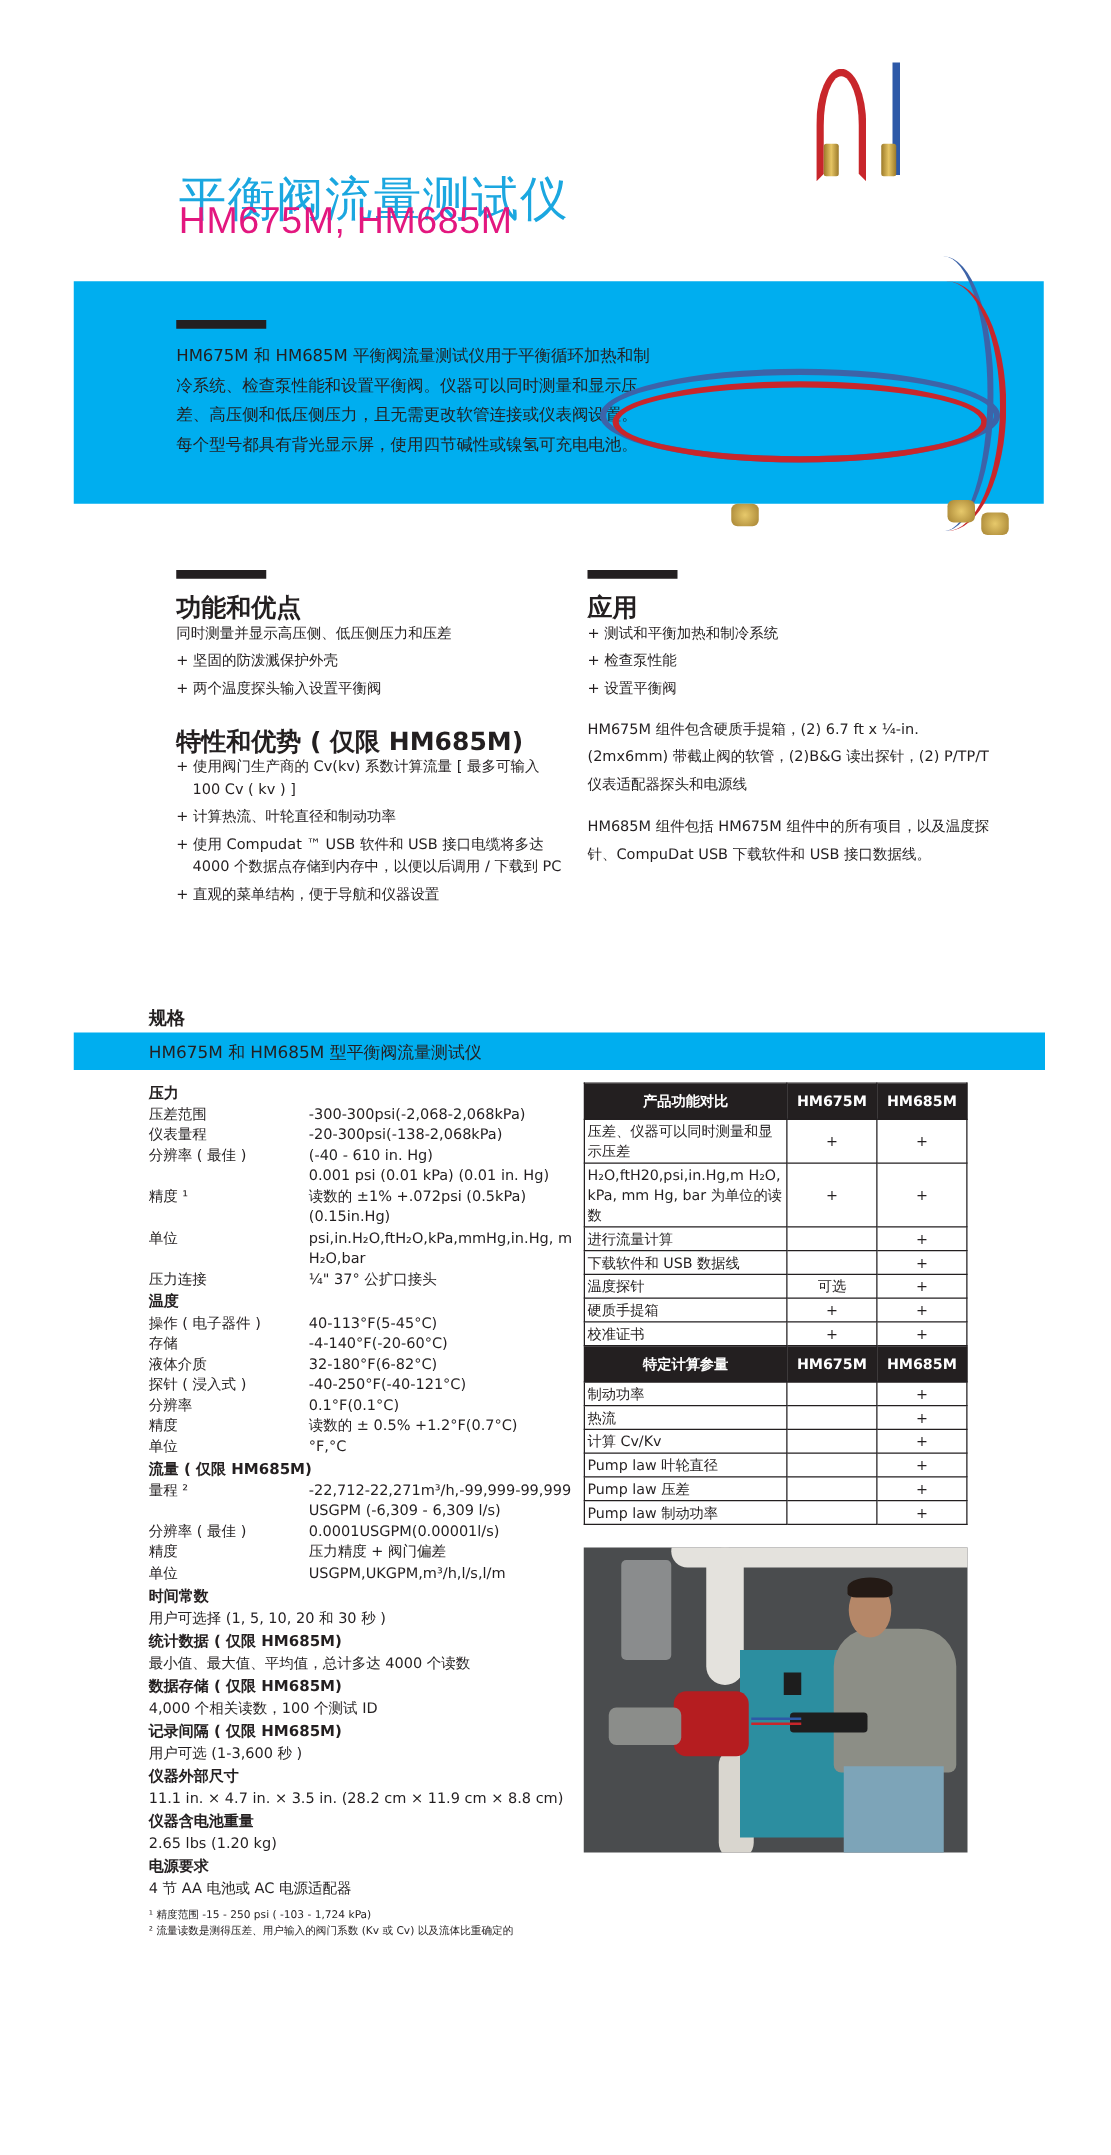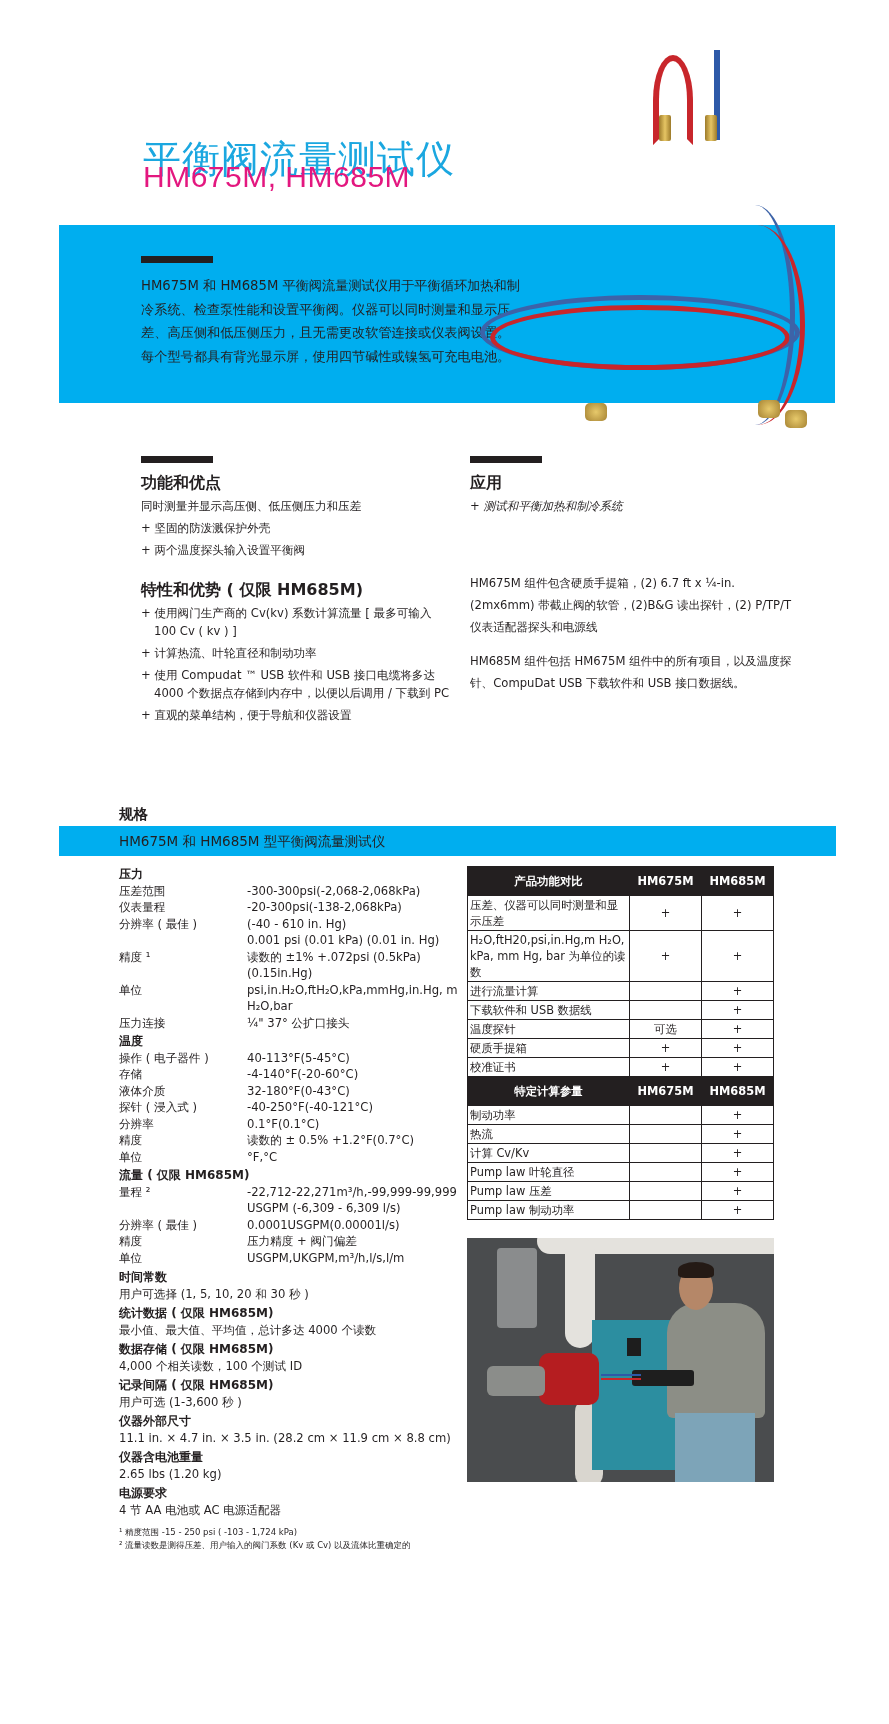--- a/index.html
+++ b/index.html
@@ -24,21 +24,21 @@
     .device-dial-knob { position: absolute; left: 22px; top: 5px; width: 14px; height: 48px; background: #151515; border-radius: 4px; }
     .device-screen { position: absolute; left: 16px; top: 100px; width: 58px; height: 40px; background: #aebfd4; border: 2px solid #333; font-size: 10px; color: #1a2a3a; padding: 4px 0 0 8px; font-family: "Liberation Sans", sans-serif; }
     .device-keypad { position: absolute; left: 18px; top: 152px; width: 56px; height: 78px; }
     .key { position: absolute; background: #2c2c2c; border: 1px solid #555; border-radius: 4px; }
     .key-read { position: absolute; left: 12px; top: 38px; width: 34px; height: 11px; background: #1b5fae; border-radius: 6px; color: #fff; font-size: 6px; text-align: center; line-height: 11px; font-weight: bold; }
     .brass { position: absolute; width: 12px; height: 26px; background: linear-gradient(90deg,#9c7a2a,#e6c564,#9c7a2a); border-radius: 2px; }
     .brass-h { position: absolute; width: 22px; height: 18px; background: radial-gradient(circle,#e7c96b,#a58232); border-radius: 5px; }
 
     
     .sec-bar { height: 7px; background: #231f20; }
-    .h-sec { font-size: 16px; font-weight: bold; color: #231f20; }
+    .h-sec { font-size: 20px; font-weight: bold; color: #231f20; }
     .list-text { font-size: 11.6px; color: #231f20; line-height: 22px; }
     .indent-item { padding-left: 13px; text-indent: -13px; line-height: 18px; margin-bottom: 4px; }
 
     
     .spec-heading { left: 119px; top: 805px; font-size: 14.5px; font-weight: bold; }
     .spec-band { left: 59px; top: 826px; width: 777px; height: 30px; background: #00aeef; }
     .spec-band-text { left: 119px; top: 833px; font-size: 13.5px; color: #231f20; }
 
     
     .spec-list { left: 119px; top: 864px; width: 340px; font-size: 11.6px; line-height: 16.5px; }
@@ -103,22 +103,24 @@
 <div class="abs h-sec" style="left:141px;top:580px;">特性和优势 ( 仅限 HM685M)</div>
 <div class="abs list-text" style="left:141px;top:604px;width:310px;">
   <div class="indent-item">+ 使用阀门生产商的 Cv(kv) 系数计算流量 [ 最多可输入 100 Cv ( kv ) ]</div>
   <div class="indent-item">+ 计算热流、叶轮直径和制动功率</div>
   <div class="indent-item">+ 使用 Compudat ™ USB 软件和 USB 接口电缆将多达 4000 个数据点存储到内存中，以便以后调用 / 下载到 PC</div>
   <div class="indent-item">+ 直观的菜单结构，便于导航和仪器设置</div>
 </div>
 
 <div class="abs sec-bar" style="left:470px;top:456px;width:72px;"></div>
 <div class="abs h-sec" style="left:470px;top:473px;">应用</div>
-<div class="abs list-text" style="left:470px;top:495px;width:320px;font-style:italic;">
+<div class="abs list-text" style="left:470px;top:495px;width:320px;">
   <div>+ 测试和平衡加热和制冷系统</div>
+  <div>+ 检查泵性能</div>
+  <div>+ 设置平衡阀</div>
 </div>
 <div class="abs list-text" style="left:470px;top:572px;width:325px;">HM675M 组件包含硬质手提箱，(2) 6.7 ft x ¼-in. (2mx6mm) 带截止阀的软管，(2)B&amp;G 读出探针，(2) P/TP/T 仪表适配器探头和电源线</div>
 <div class="abs list-text" style="left:470px;top:650px;width:325px;">HM685M 组件包括 HM675M 组件中的所有项目，以及温度探针、CompuDat USB 下载软件和 USB 接口数据线。</div>
 
 <div class="abs spec-heading">规格</div>
 <div class="abs spec-band"></div>
 <div class="abs spec-band-text">HM675M 和 HM685M 型平衡阀流量测试仪</div>
 
 <div class="abs spec-list">
   <div class="spec-group-title">压力</div>
@@ -155,21 +157,21 @@
   <div class="spec-row">
       <span class="spec-label">操作 ( 电子器件 )</span>
       <span class="spec-value">40-113°F(5-45°C)</span>
     </div>
   <div class="spec-row">
       <span class="spec-label">存储</span>
       <span class="spec-value">-4-140°F(-20-60°C)</span>
     </div>
   <div class="spec-row">
       <span class="spec-label">液体介质</span>
-      <span class="spec-value">32-180°F(0-43°C)</span>
+      <span class="spec-value">32-180°F(6-82°C)</span>
     </div>
   <div class="spec-row">
       <span class="spec-label">探针 ( 浸入式 )</span>
       <span class="spec-value">-40-250°F(-40-121°C)</span>
     </div>
   <div class="spec-row">
       <span class="spec-label">分辨率</span>
       <span class="spec-value">0.1°F(0.1°C)</span>
     </div>
   <div class="spec-row">

